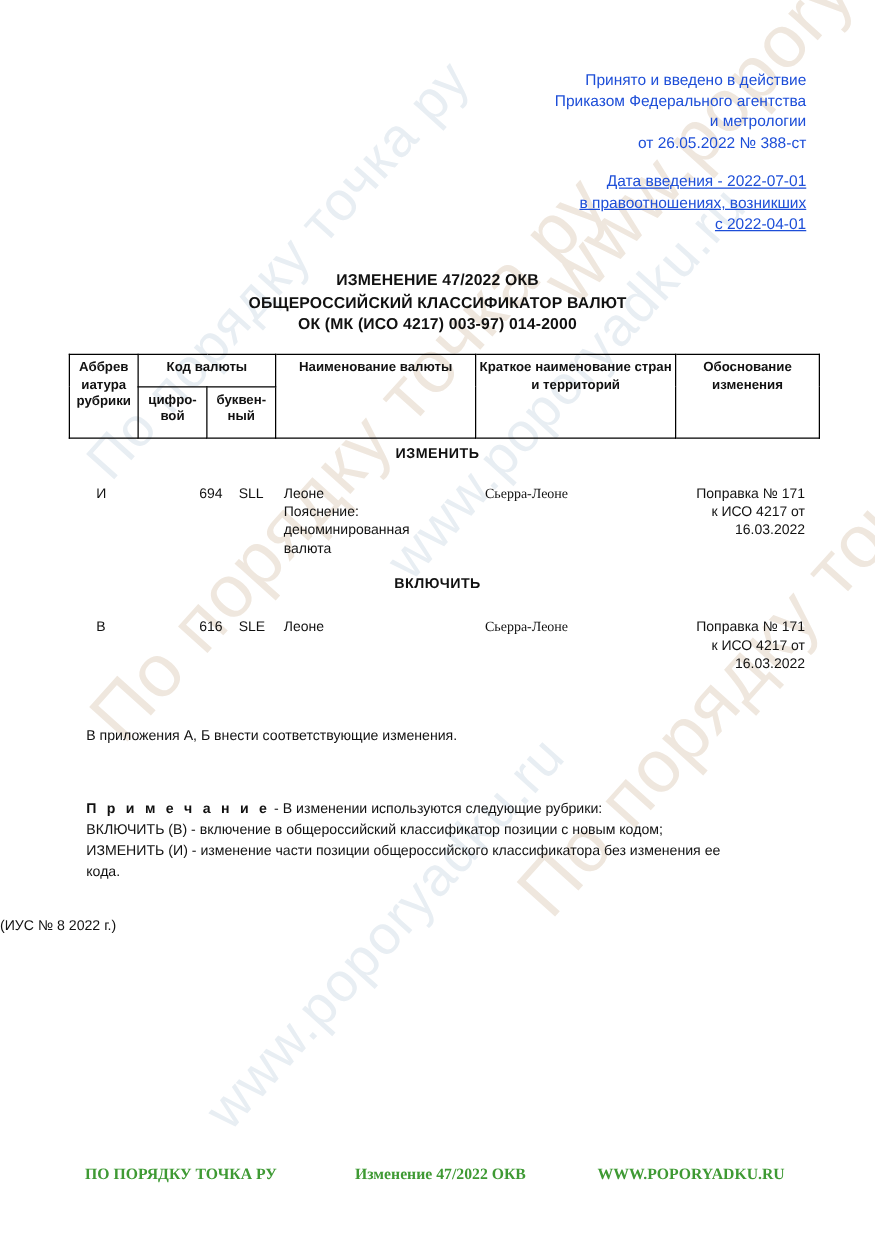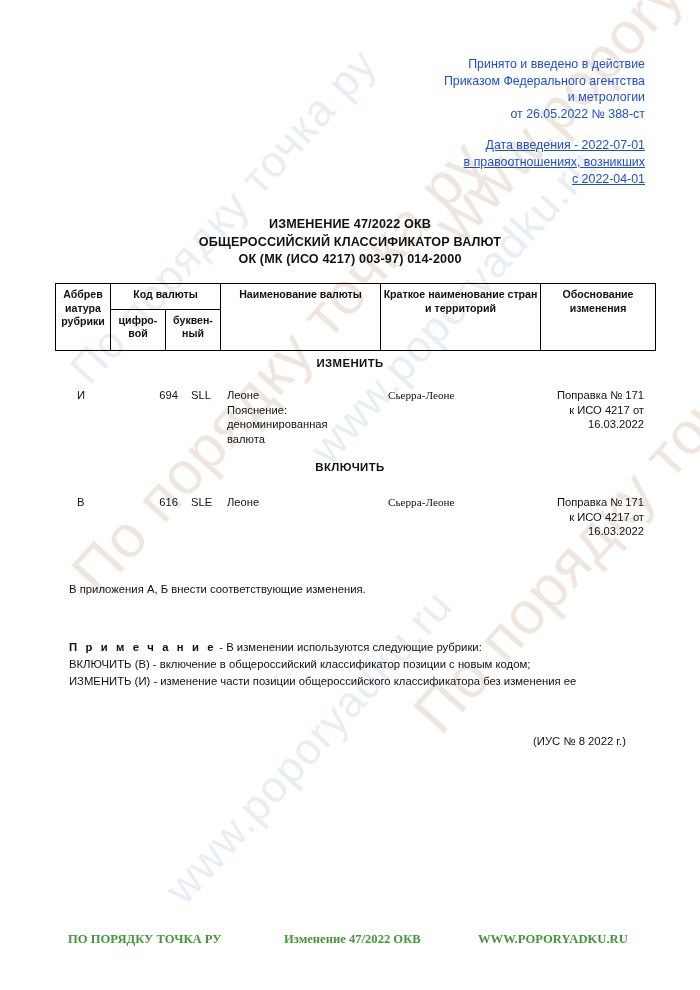--- a/index.html
+++ b/index.html
@@ -161,21 +161,21 @@
   #p-note  { top: 639px; }
   .note-lead {
     font-weight: bold;
     letter-spacing: 2.6px;
   }
   .ius {
     position: absolute;
     top: 735px;
     left: 0;
     width: 626px;
-    text-align: right;
+    text-align: left;
     font-size: 11.3px;
   }
 
   
   .footer {
     position: absolute;
     top: 932px;
     left: 0;
     width: 700px;
     height: 22px;
@@ -272,20 +272,21 @@
     </div>
 
     <div class="para" id="p-annex">В приложения А, Б внести соответствующие изменения.</div>
 
     <div class="para" id="p-note">
       <div>
         <span class="note-lead">П р и м е ч а н и е</span><span> - В изменении используются следующие рубрики:</span>
       </div>
       <div>ВКЛЮЧИТЬ (В) - включение в общероссийский классификатор позиции с новым кодом;</div>
       <div>ИЗМЕНИТЬ (И) - изменение части позиции общероссийского классификатора без изменения ее</div>
+      <div>кода.</div>
     </div>
 
     <div class="ius">(ИУС № 8 2022 г.)</div>
 
     <div class="footer" style="color: rgb(63, 154, 52);">
       <span class="f-left">ПО ПОРЯДКУ ТОЧКА РУ</span>
       <span class="f-center">Изменение 47/2022 ОКВ</span>
       <span class="f-right">WWW.POPORYADKU.RU</span>
     </div>
 

